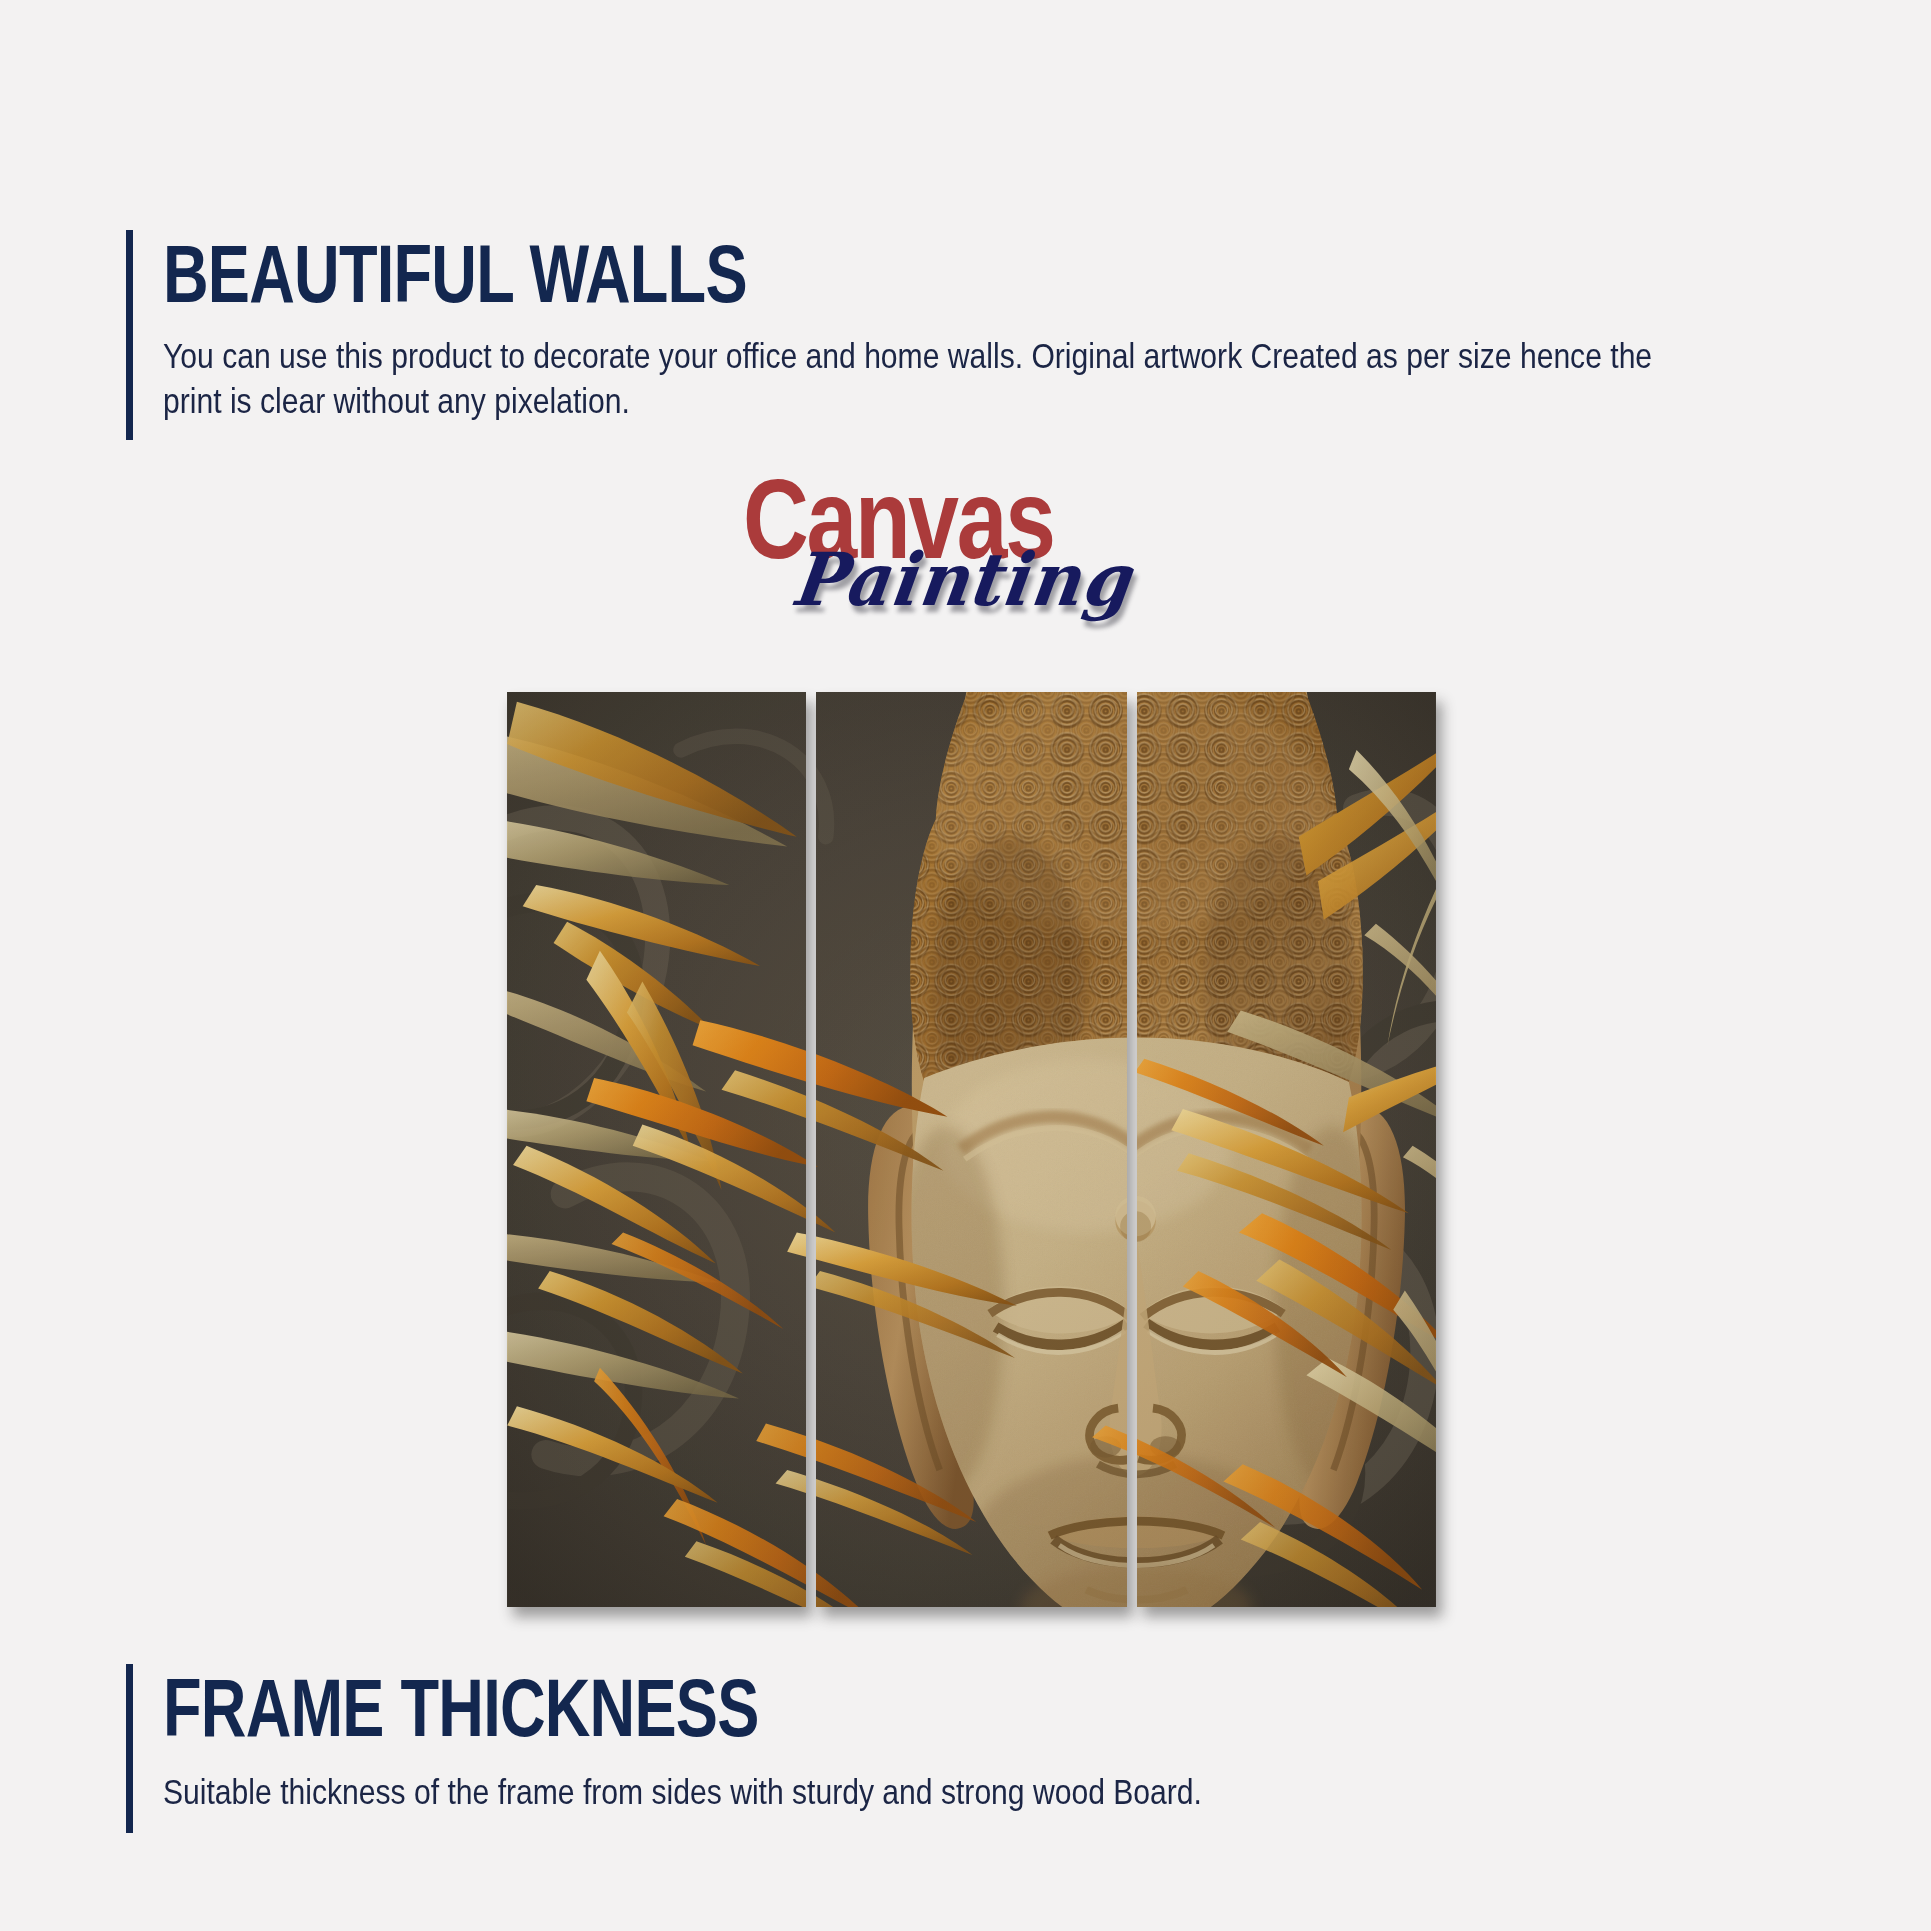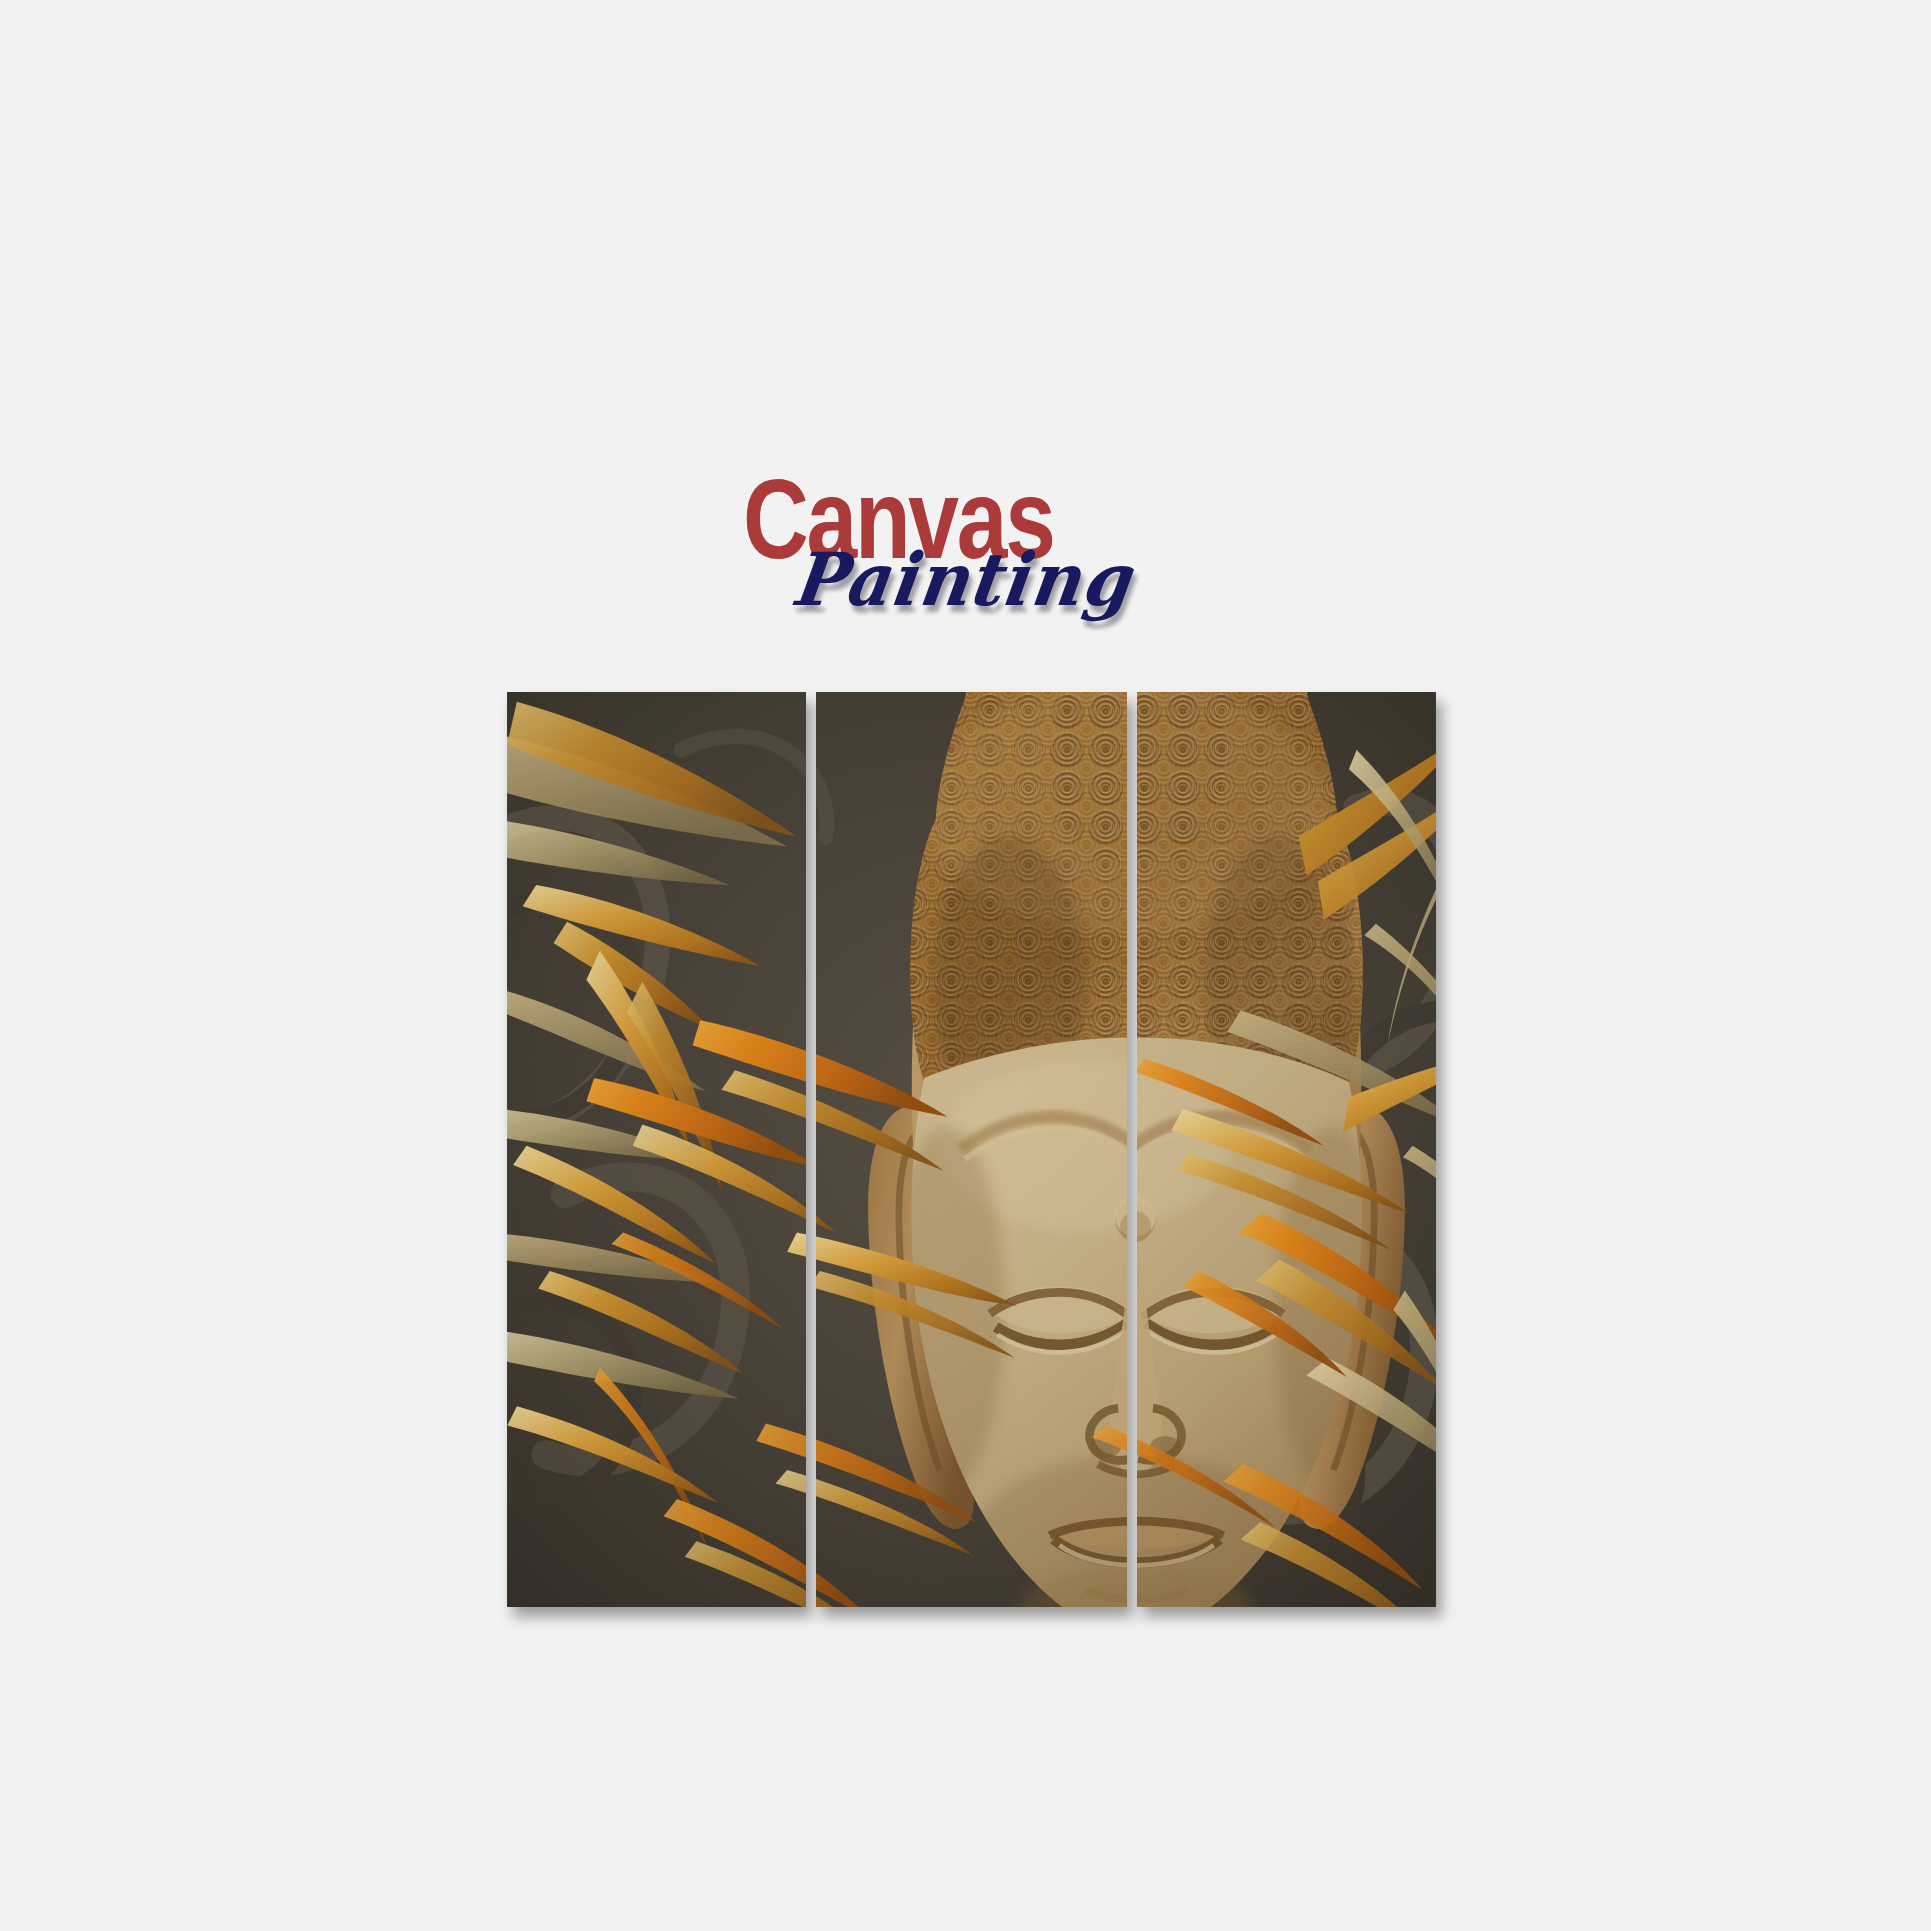--- a/index.html
+++ b/index.html
@@ -79,20 +79,25 @@
   .panel svg{position:absolute;top:0;left:0;display:block;}
   #panel-left svg{left:0;}
   #panel-center svg{left:-309px;}
   #panel-right svg{left:-630px;}
 </style>
 </head>
 <body>
 
 <div class="page">
 
+  <div class="block" id="top-block">
+    <div class="rule"></div>
+    <h1 class="headline">BEAUTIFUL WALLS</h1>
+    <p class="subtext">You can use this product to decorate your office and home walls. Original artwork Created as per size hence the print is clear without any pixelation.</p>
+  </div>
 
   <div id="logo">
     <div class="logo-canvas">Canvas</div>
     <div class="logo-painting">Painting</div>
   </div>
 
   <div id="artwork">
 
     <svg width="0" height="0" style="position:absolute">
       <defs>
@@ -382,15 +387,20 @@
           <use href="#artScene"></use>
         </svg>
     </div>
     <div class="panel" id="panel-right">
       <svg width="929" height="915" viewBox="0 0 962 948">
           <use href="#artScene"></use>
         </svg>
     </div>
   </div>
 
+  <div class="block" id="bottom-block">
+    <div class="rule"></div>
+    <h1 class="headline">FRAME THICKNESS</h1>
+    <p class="subtext">Suitable thickness of the frame from sides with sturdy and strong wood Board.</p>
+  </div>
 
 </div>
 
 
 </body></html>

